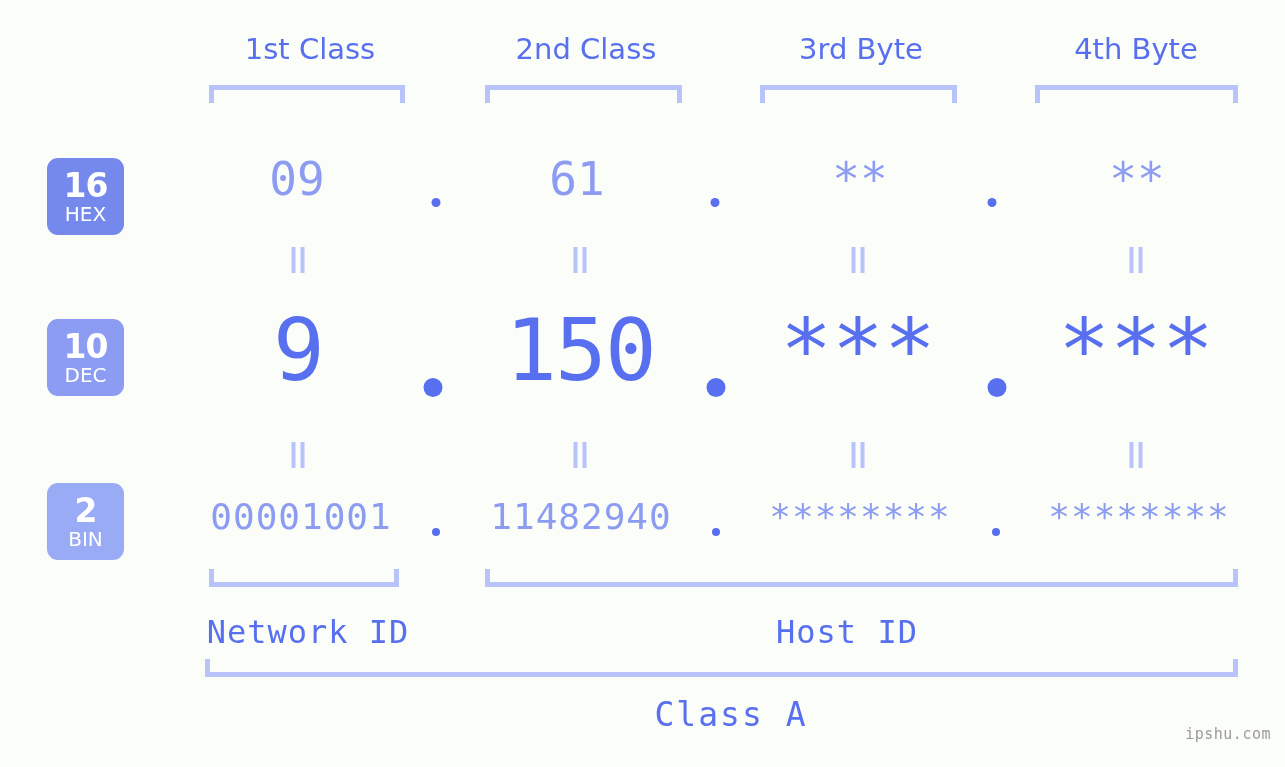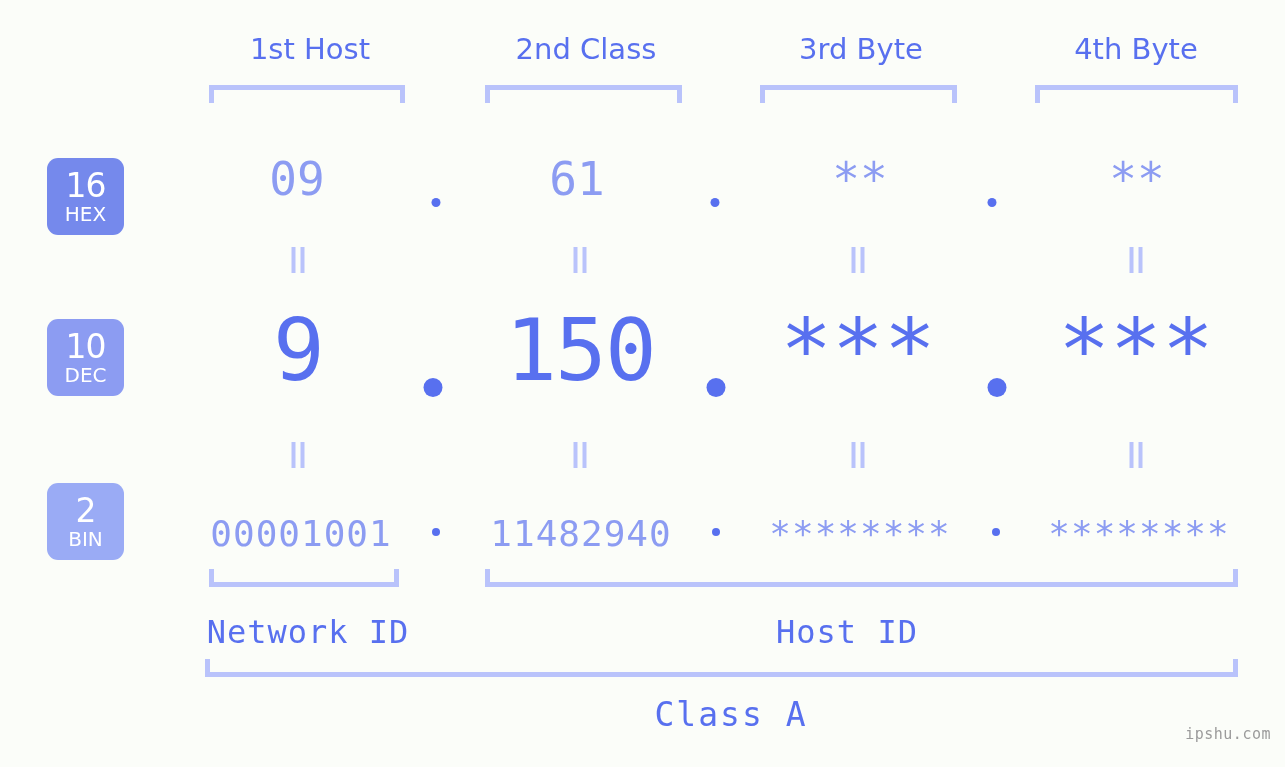--- a/index.html
+++ b/index.html
@@ -62,21 +62,21 @@
     color: #ffffff;
     display: flex;
     flex-direction: column;
     align-items: center;
     justify-content: center;
     line-height: 1;
     font-family: "DejaVu Sans", sans-serif;
   }
   .badge .badge-num {
     font-size: 33px;
-    font-weight: 400;
+    font-weight: 700;
     letter-spacing: -1px;
     margin-bottom: 2px;
   }
   .badge .badge-sub {
     font-size: 20px;
     font-weight: 400;
     letter-spacing: 0px;
   }
   .badge-hex { top: 158px; background: #7589ec; }
   .badge-dec { top: 319px; background: #8c9cf2; align-items: center; }
@@ -99,21 +99,20 @@
     font-size: 86px;
     color: #5870ef;
     top: 300px;
     letter-spacing: -2px;
   }
   .row-bin .val {
     font-size: 36px;
     color: #8c9cf2;
     top: 496px;
     letter-spacing: 1px;
-    margin-top: 17px;
   }
   .row-dec .val.stars { letter-spacing: 0px; }
 
   
   .dot {
     position: absolute;
     border-radius: 50%;
     background: #5870ef;
     transform: translateX(-50%);
   }
@@ -173,21 +172,21 @@
     color: #9b9b9b;
     letter-spacing: 0.5px;
   }
 </style>
 </head>
 <body>
 
 <div class="stage">
 
   <div>
-    <div class="byte-label" style="left:210px;width:200px;">1st Host</div>
+    <div class="byte-label" style="left:210px;width:200px;">1st Class</div>
     <div class="byte-label" style="left:486px;width:200px;">2nd Class</div>
     <div class="byte-label" style="left:761px;width:200px;">3rd Byte</div>
     <div class="byte-label" style="left:1036px;width:200px;">4th Byte</div>
 
     <div class="bracket-top" style="left:209px;width:196px;top:85px;"></div>
     <div class="bracket-top" style="left:485px;width:197px;top:85px;"></div>
     <div class="bracket-top" style="left:760px;width:197px;top:85px;"></div>
     <div class="bracket-top" style="left:1035px;width:203px;top:85px;"></div>
   </div>
 

